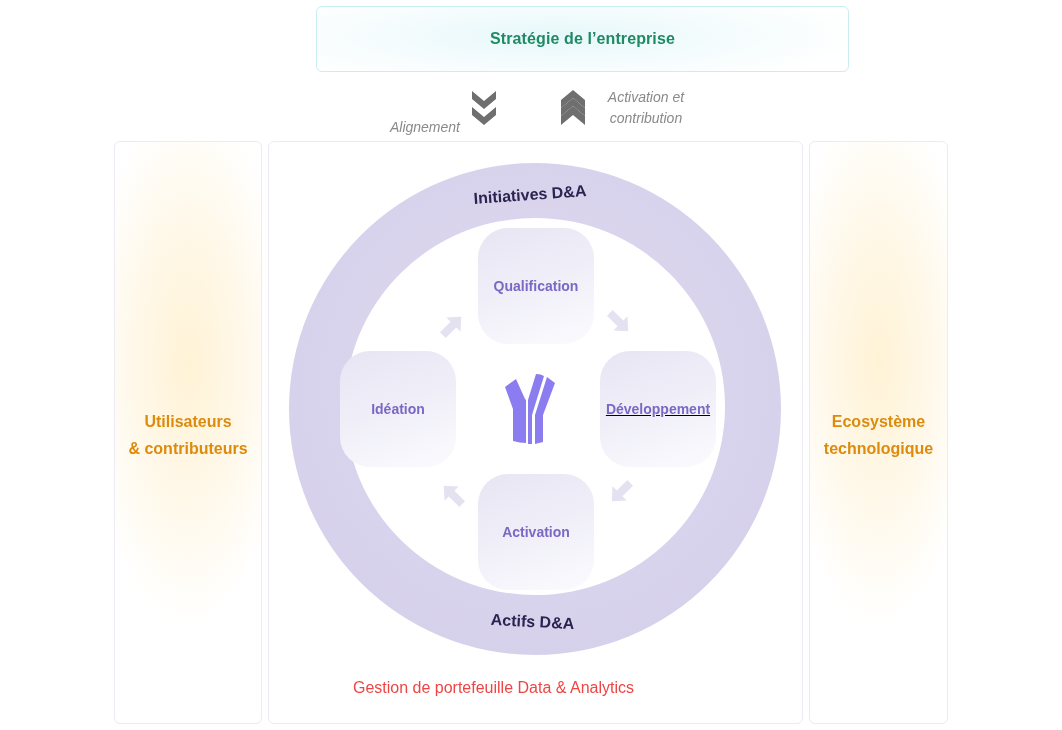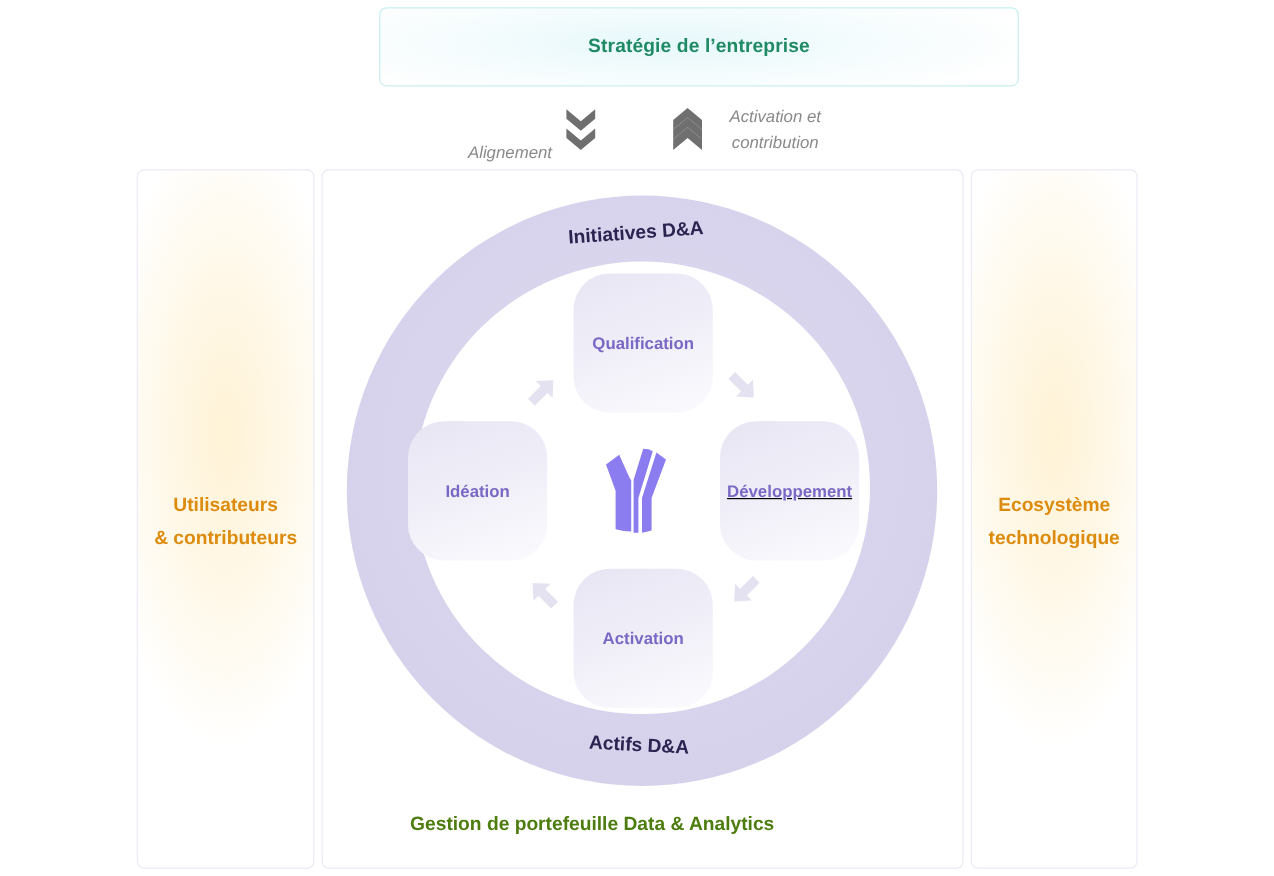--- a/index.html
+++ b/index.html
@@ -74,21 +74,21 @@
   .arrow { width: 30px; height: 30px; }
   .arr-1 { left: 437px; top: 311px; }
   .arr-2 { left: 604px; top: 307px; }
   .arr-3 { left: 606px; top: 477px; }
   .arr-4 { left: 438px; top: 480px; }
 
   .logo { left: 502px; top: 371px; width: 54px; height: 76px; }
 
   .portfolio {
     left: 268px; top: 679px; width: 451px; text-align: center;
-    color: #4d7c0f; font-weight: 700; font-size: 16px;
+    color: #ef4444; font-weight: 400; font-size: 16px;
   }
 </style>
 </head>
 <body>
 
 <div class="abs strategy">
   <span>Stratégie de l’entreprise</span>
 </div>
 
 <div class="abs flow-label align-label">Alignement</div>

